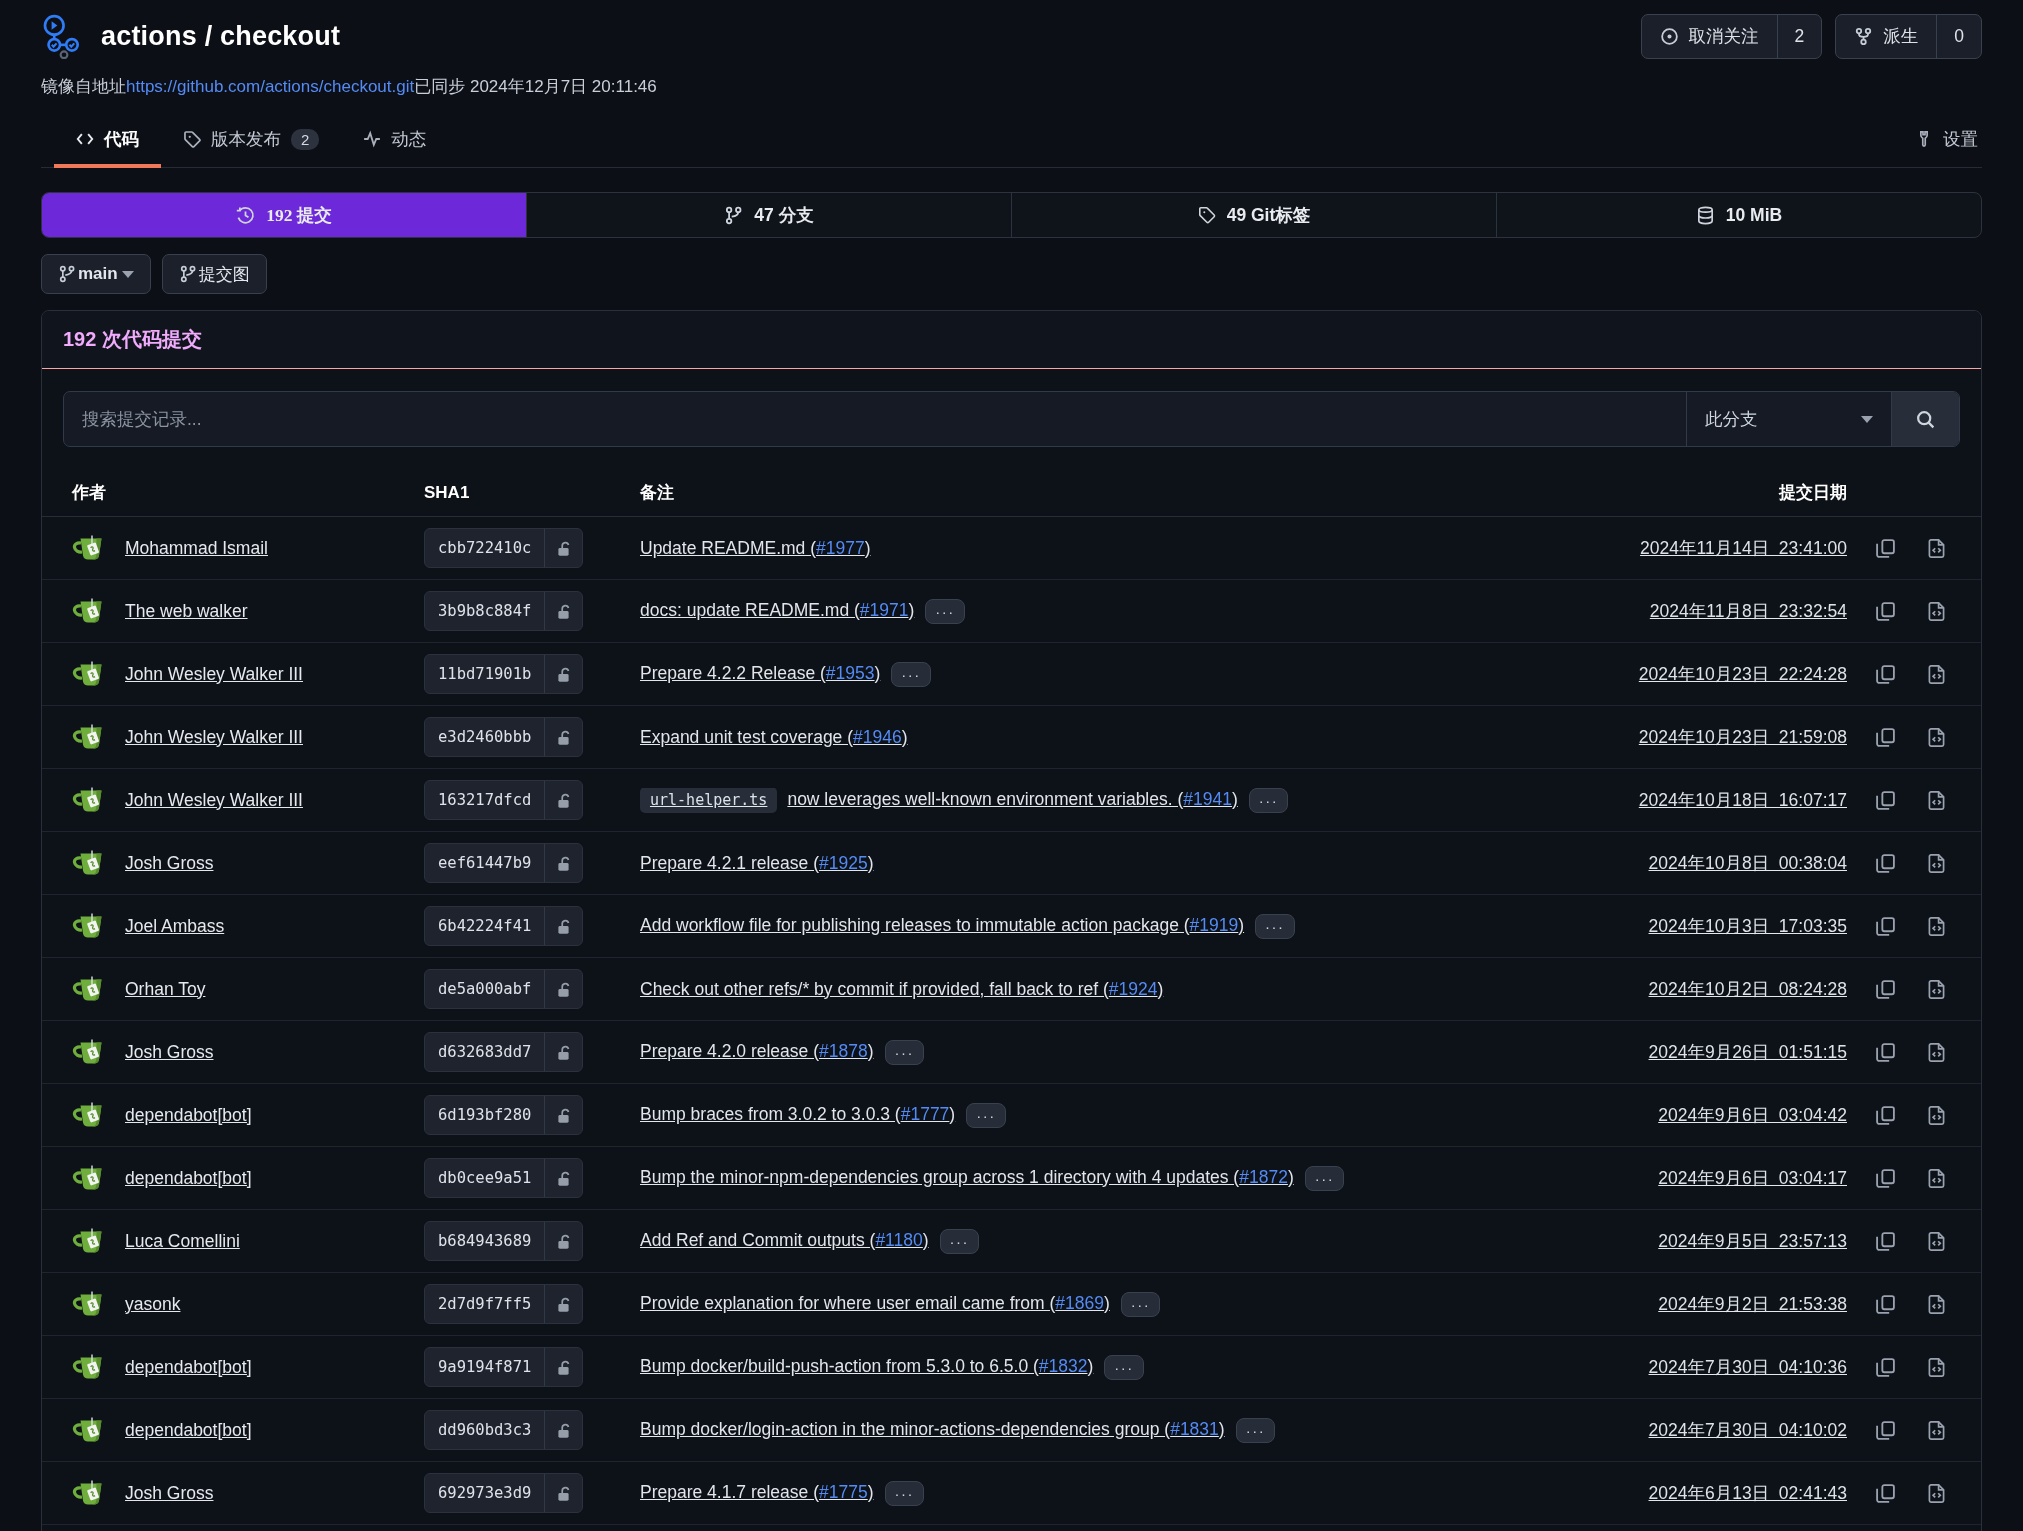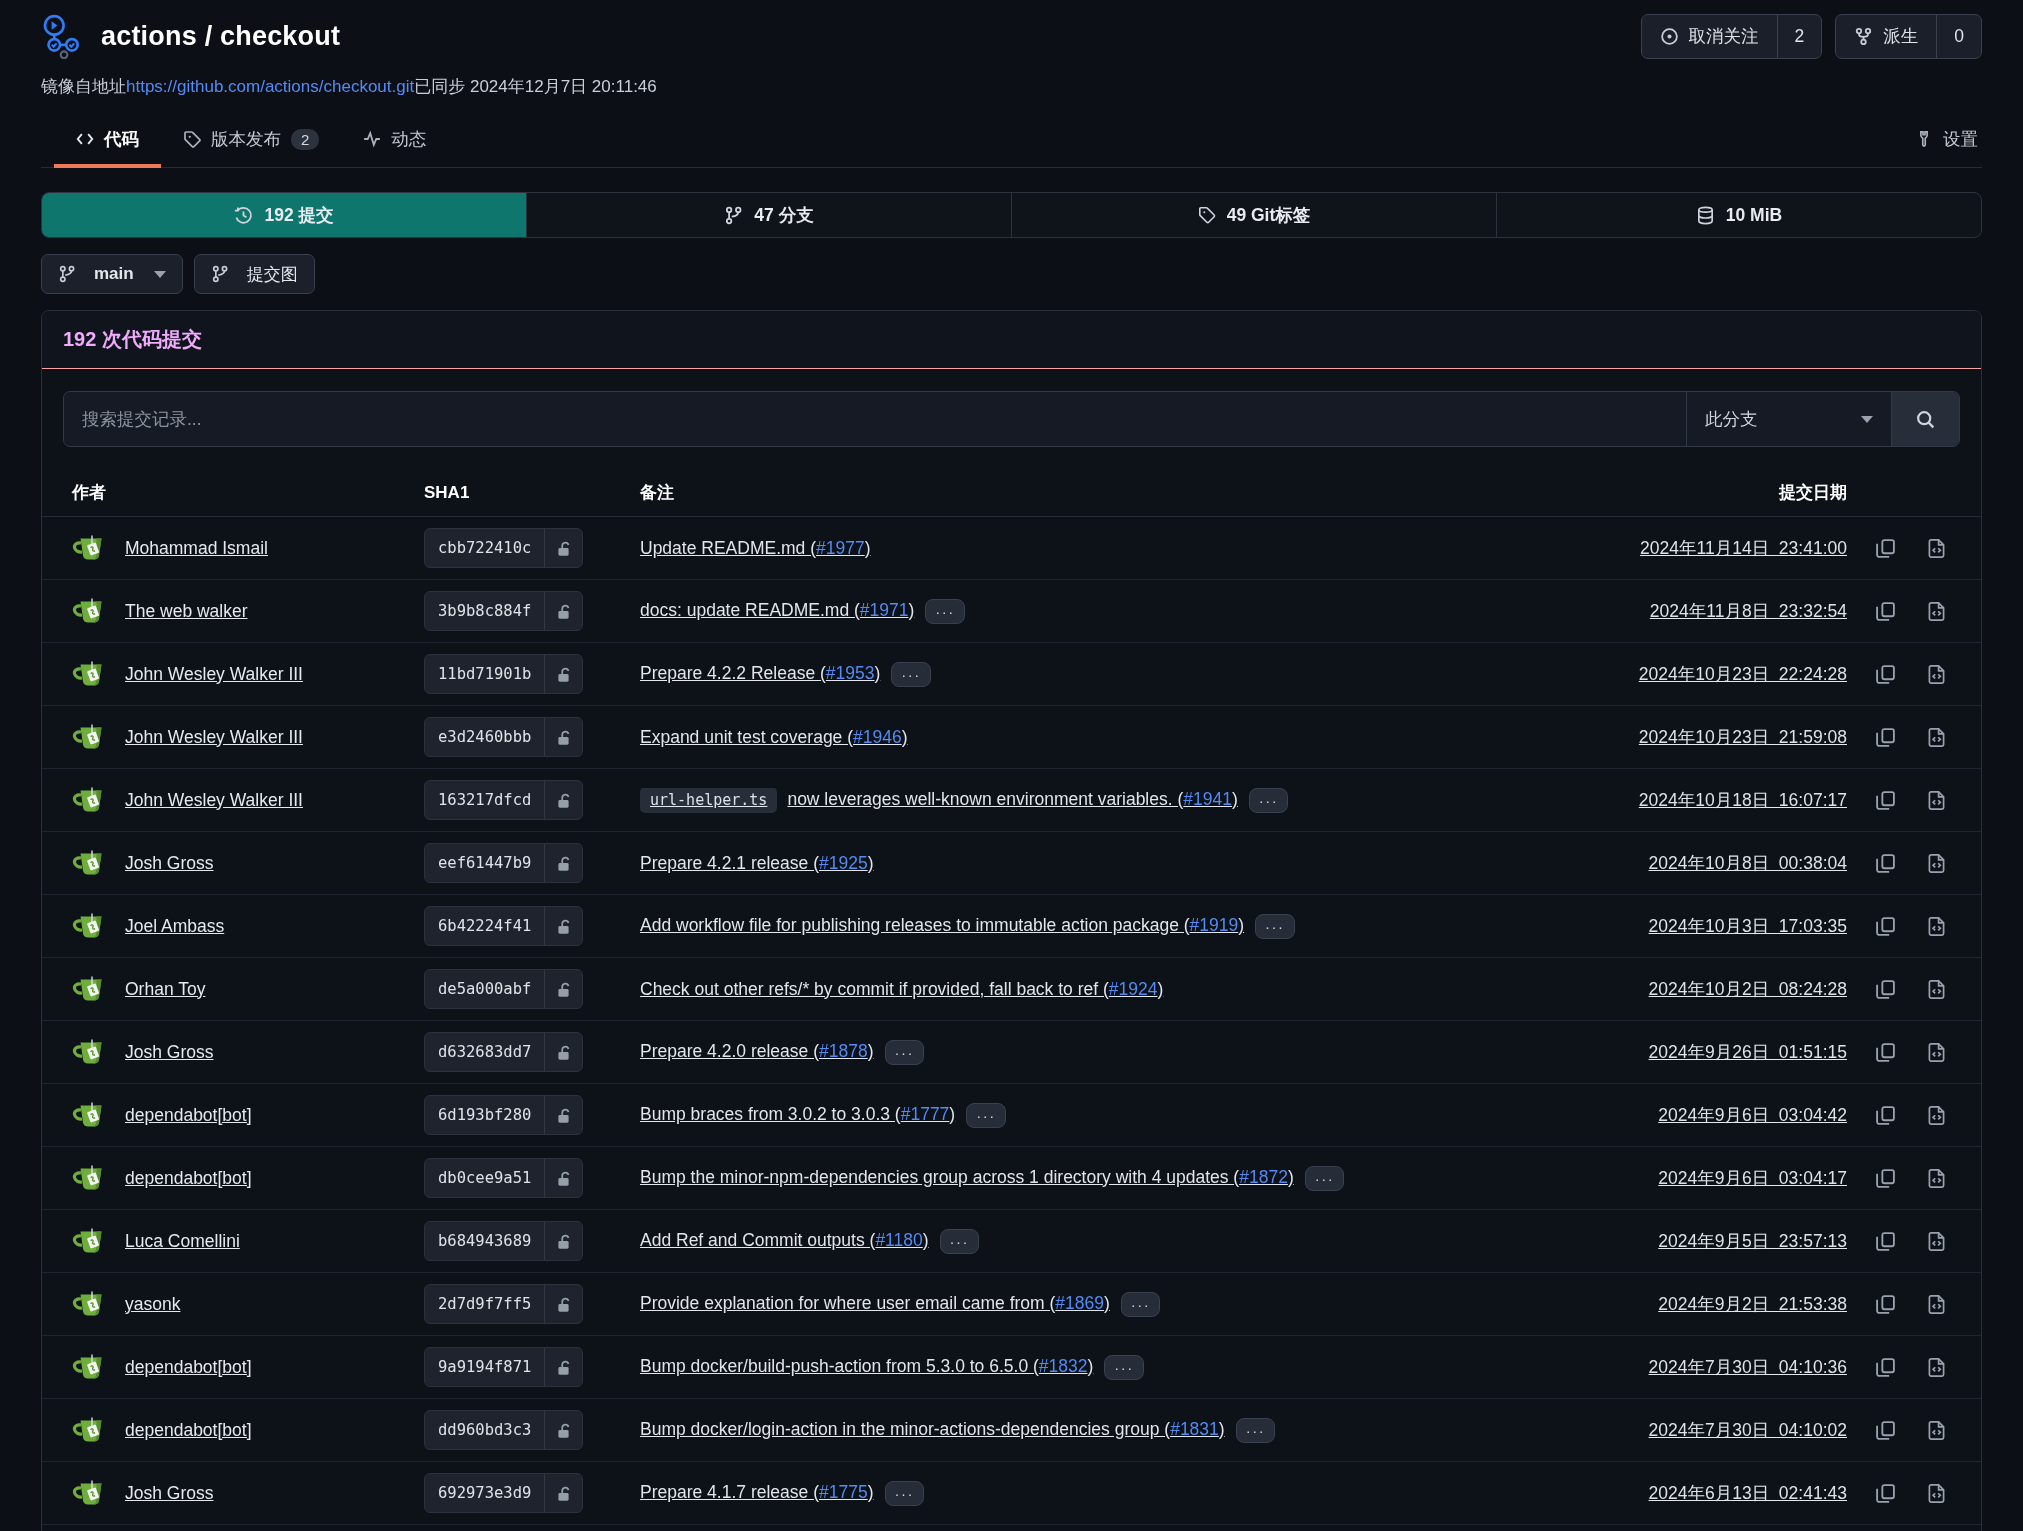--- a/index.html
+++ b/index.html
@@ -51,26 +51,26 @@
   .tab.active .ic{color:#e8ebef;}
   .tab-badge{background:#2c323e;border-radius:10px;padding:2px 10px;font-size:15px;color:#d6dbe2;font-weight:400;}
   .tab-settings{margin-left:auto;padding-right:4px;}
 
   
   .stats-bar{margin-top:24px;display:flex;height:46px;border:1px solid #2d333e;border-radius:8px;
     overflow:hidden;background:#0f131a;}
   .stat{flex:1;display:flex;align-items:center;justify-content:center;gap:11px;font-size:17.5px;
     font-weight:600;color:#e8ebef;border-left:1px solid #2d333e;cursor:pointer;}
   .stat:first-child{border-left:none;}
-  .stat.active{background:#0f766e;}
+  .stat.active{background:#6d28d9;font-family:Liberation Serif, serif;}
   .stat .ic{color:#cfd5dd;}
 
   
   .controls{margin-top:16px;display:flex;gap:11px;}
-  .ctrl-btn{display:inline-flex;align-items:center;gap:18px;height:40px;padding:0 16px;background:#1b202a;
+  .ctrl-btn{display:inline-flex;align-items:center;gap:2px;height:40px;padding:0 16px;background:#1b202a;
     border:1px solid #39404d;border-radius:7px;font-size:17px;color:#e3e7ed;cursor:pointer;}
   .ctrl-btn .label{font-weight:700;}
   .ctrl-btn.graph .label{font-weight:500;}
   .caret{width:0;height:0;border-left:6px solid transparent;border-right:6px solid transparent;
     border-top:7px solid #9aa2af;margin-left:2px;}
 
   
   .panel{margin-top:16px;border:1px solid var(--panel-border);border-radius:8px;background:#0d1118;overflow:hidden;}
   .panel-header{height:58px;display:flex;align-items:center;padding:0 21px;font-size:20px;font-weight:600;
     color:#f0abfc;background:#10141c;border-bottom:1px solid #fca5a5;}

